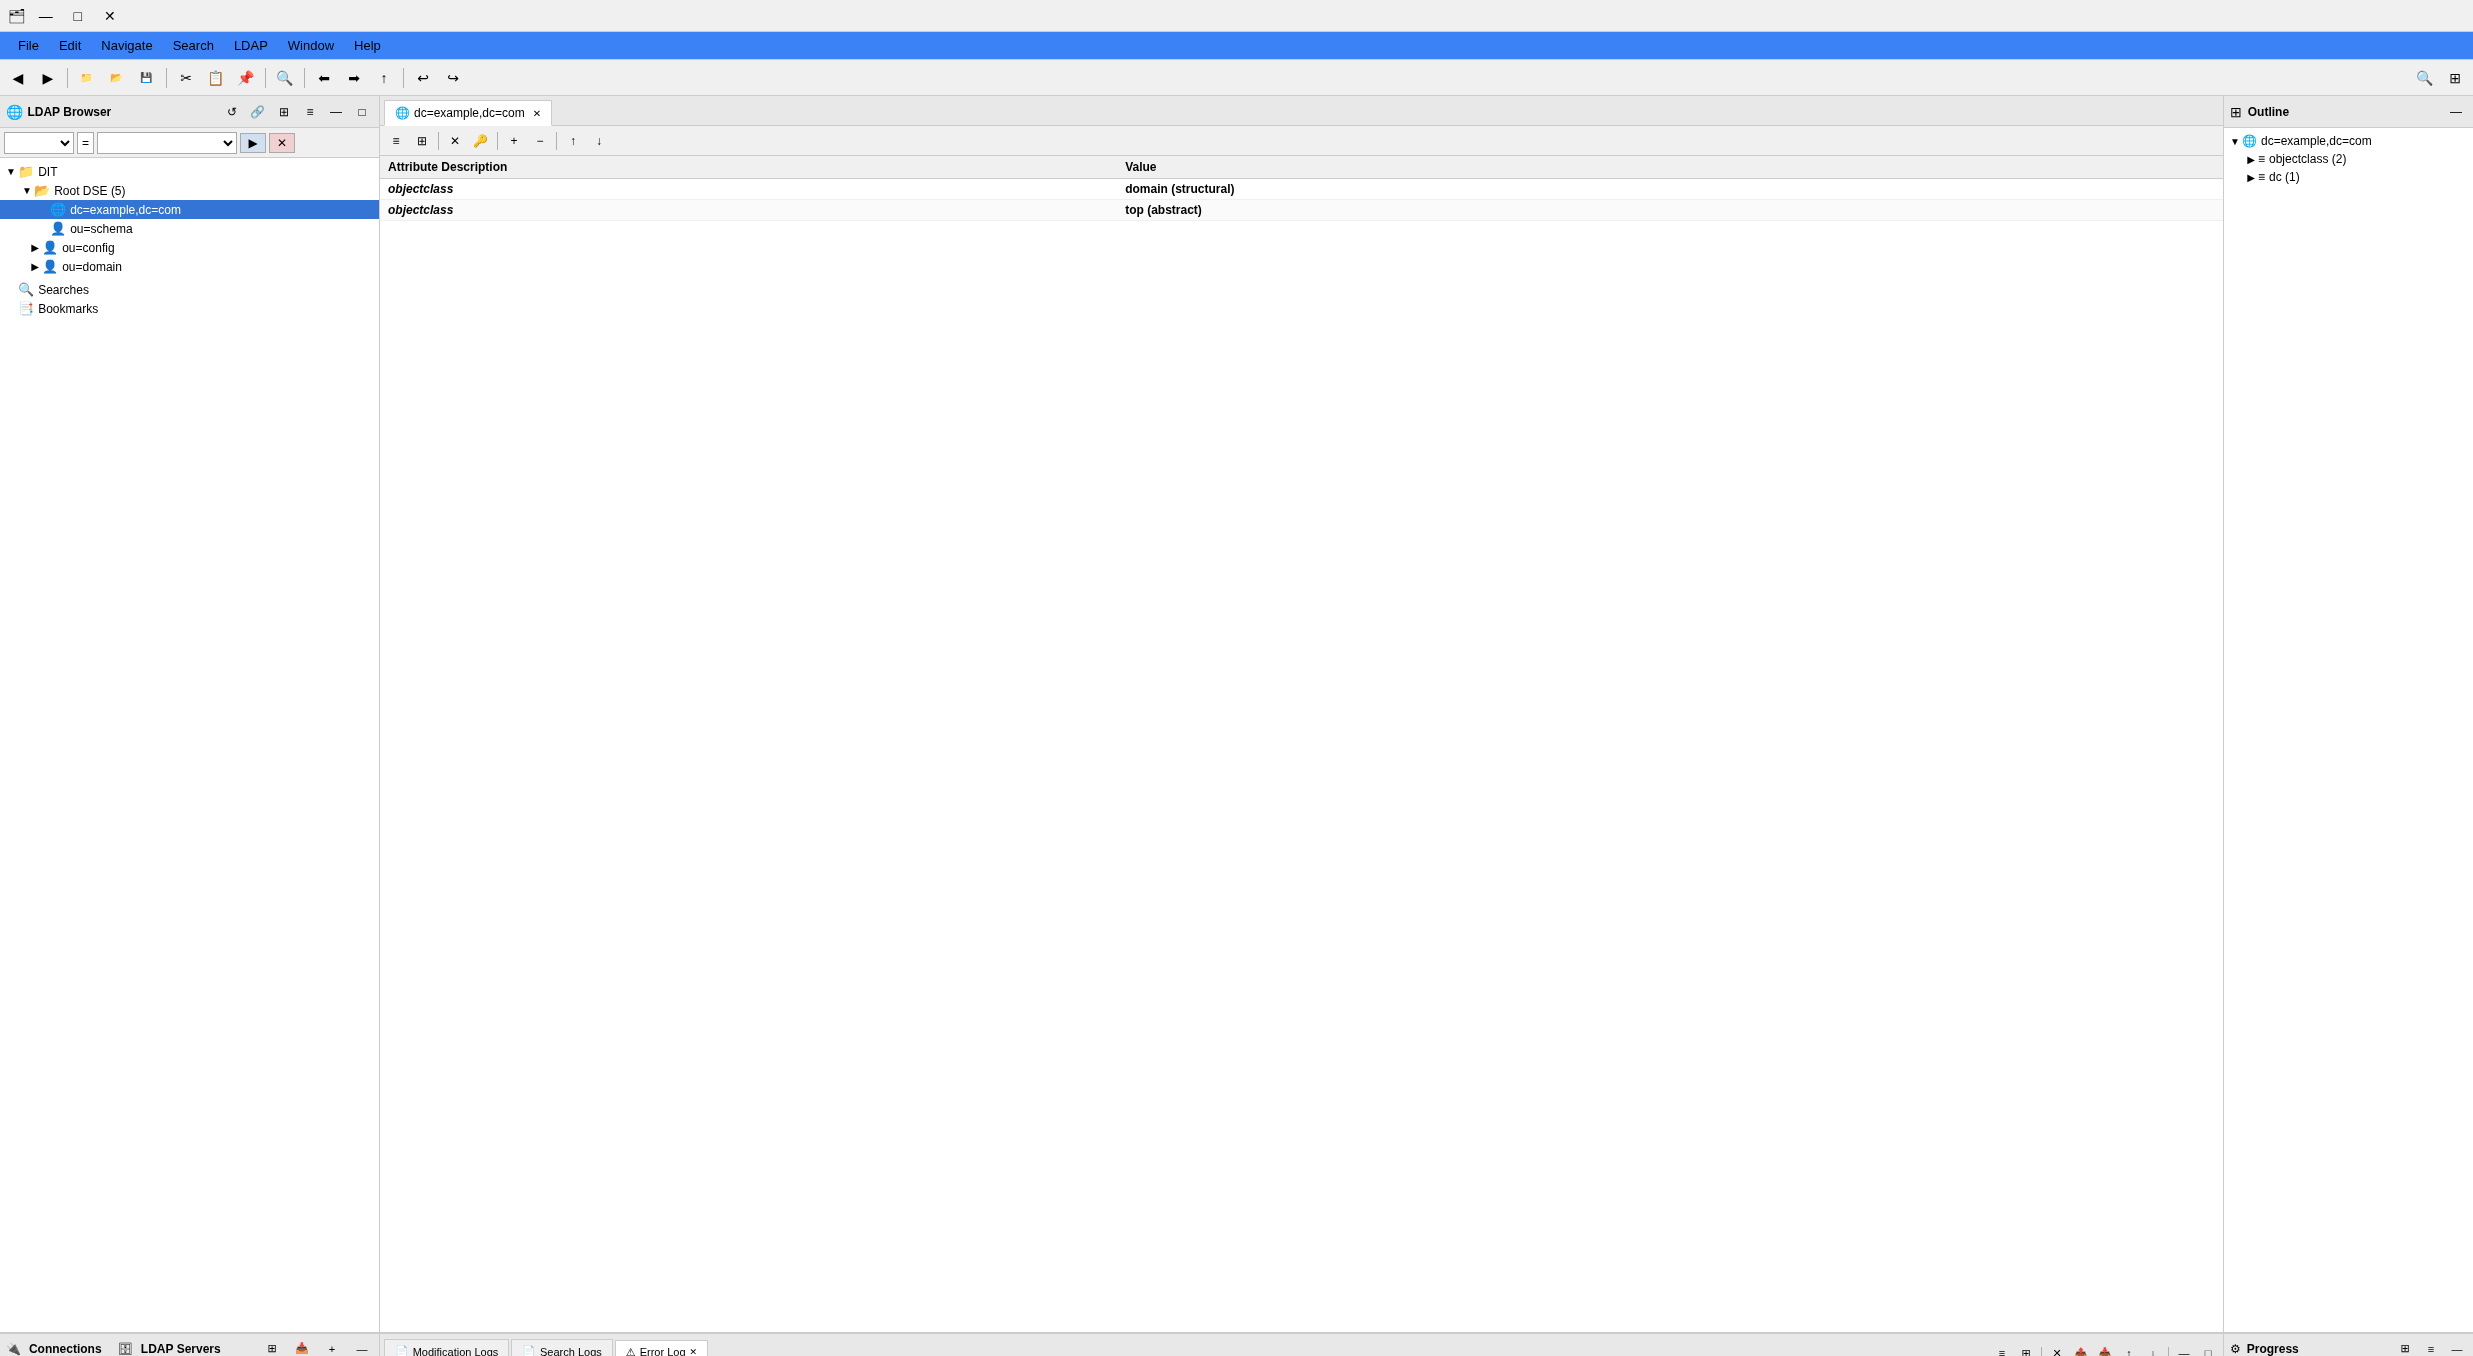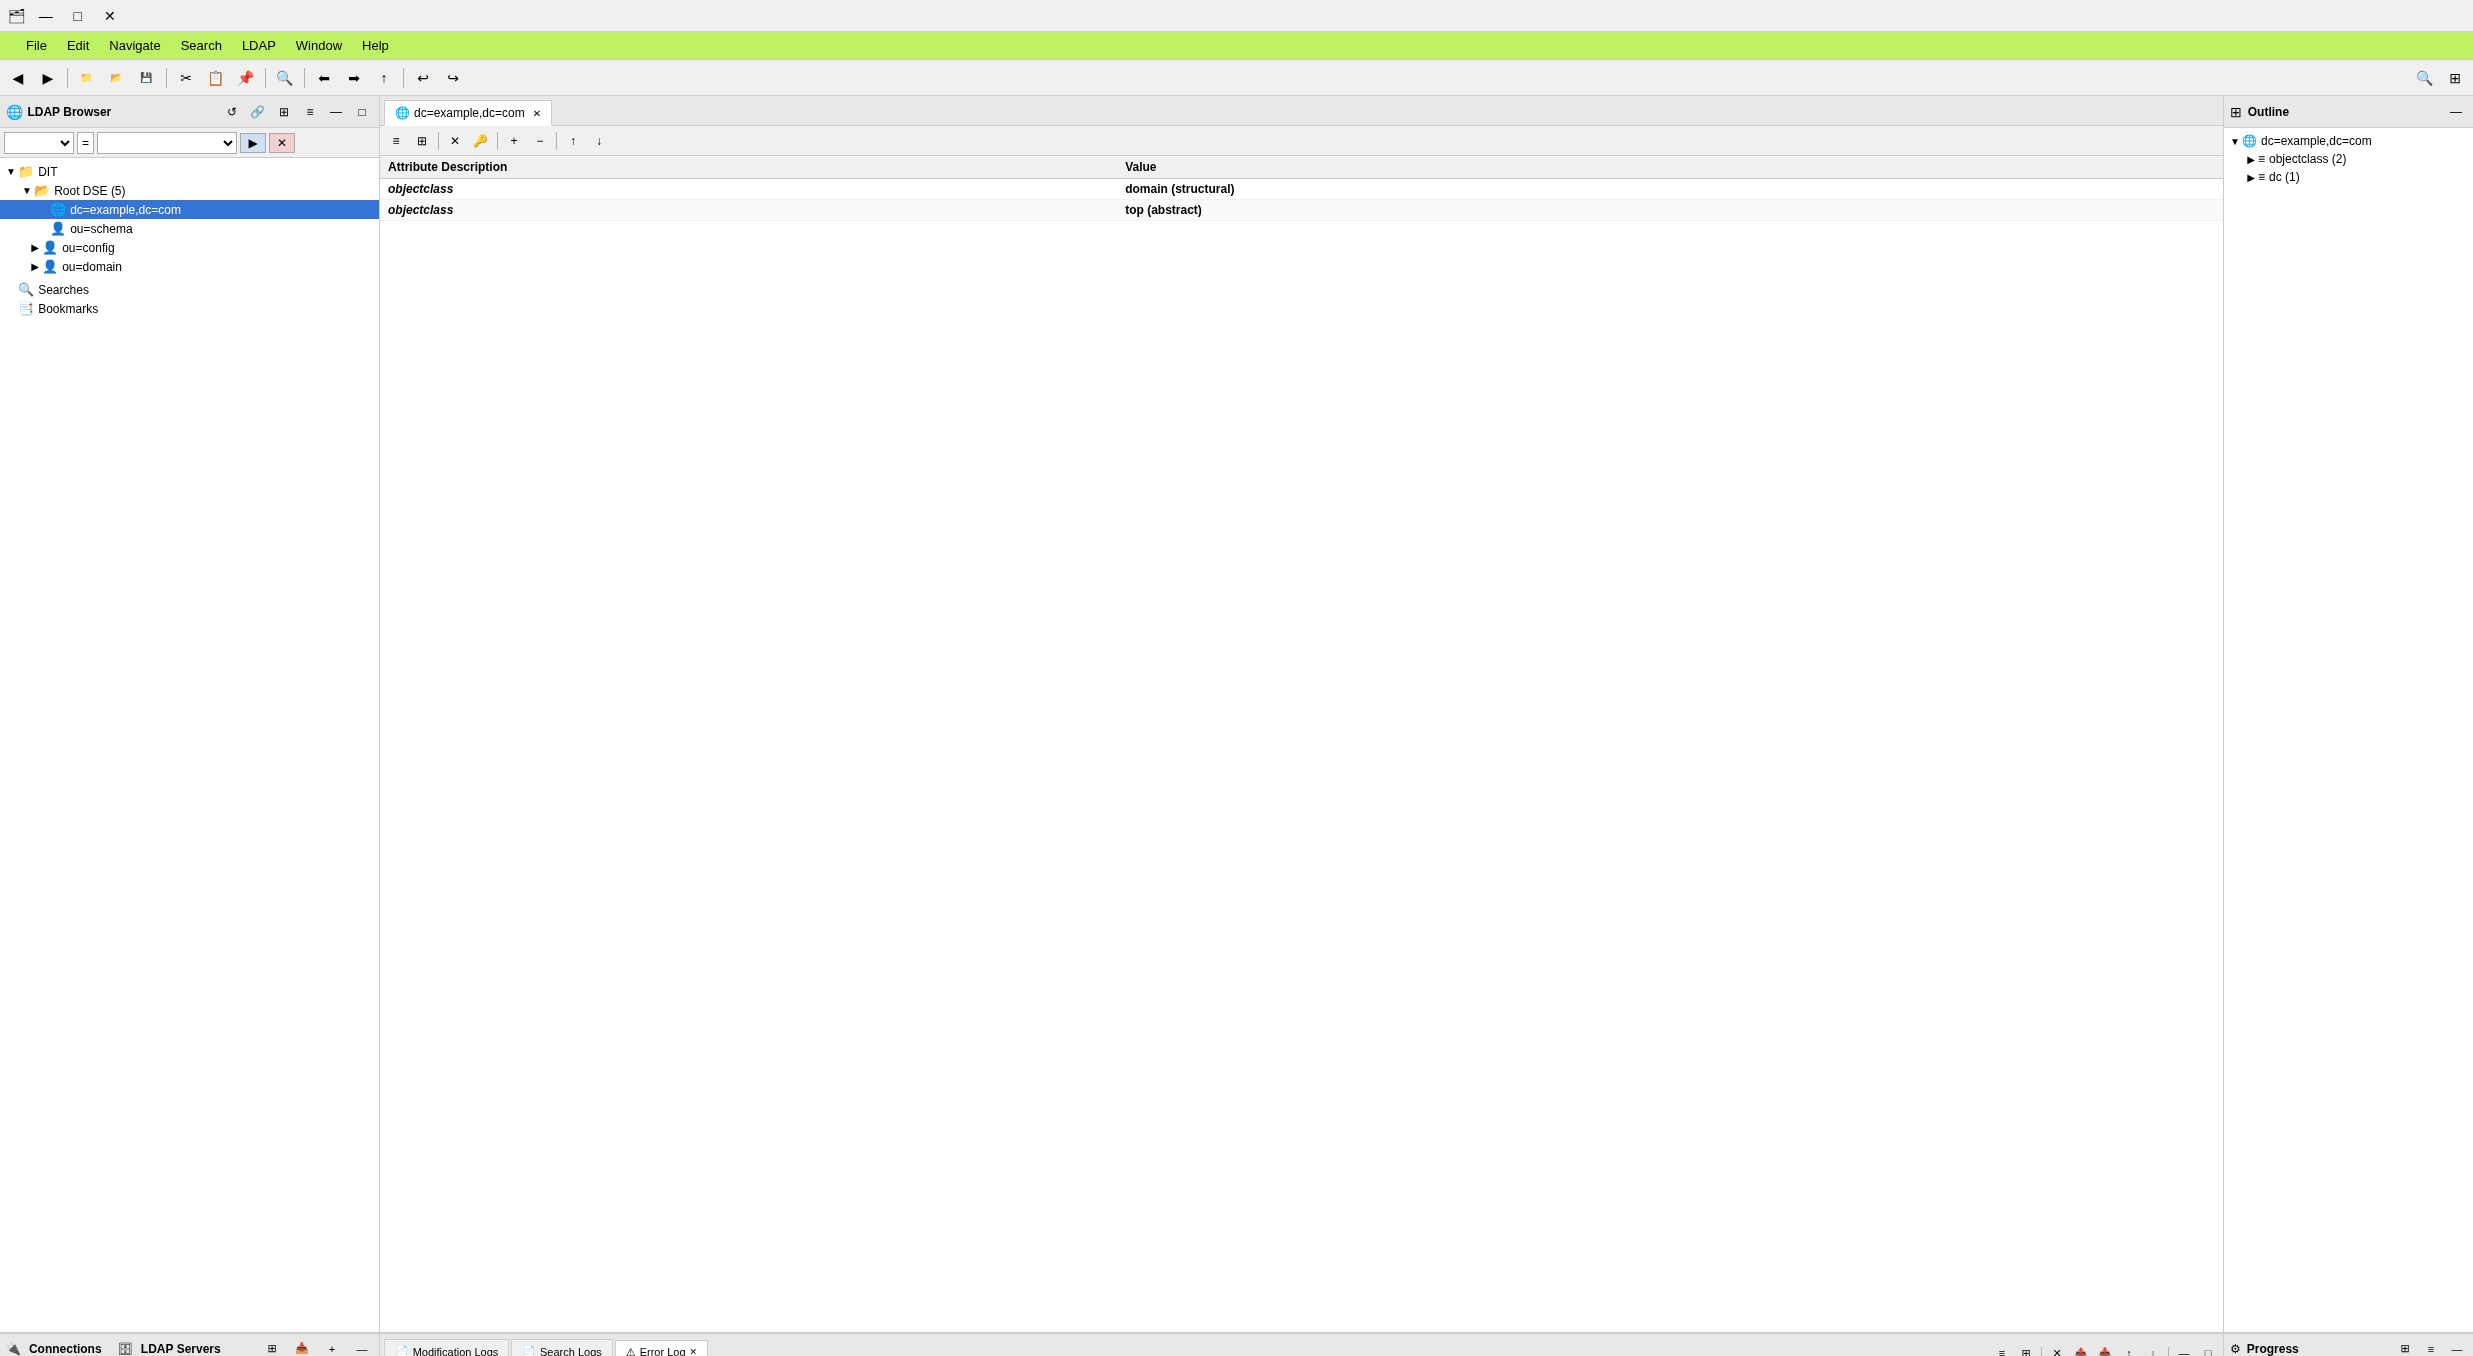--- a/index.html
+++ b/index.html
@@ -15,25 +15,25 @@
       border-bottom: 1px solid #ccc;
       font-size: 13px;
     }
     .title-bar-icon { margin-right: 6px; font-size: 14px; }
     .title-bar-text { flex: 1; }
     .title-bar-controls { display: flex; gap: 4px; }
     .title-bar-btn { width: 28px; height: 22px; border: none; background: transparent; cursor: pointer; font-size: 14px; display: flex; align-items: center; justify-content: center; }
 
     
     .menu-bar {
-      background: #bef264;
+      background: #3b82f6;
       height: 28px;
       display: flex;
       align-items: center;
-      padding: 0 16px;
+      padding: 0 8px;
       border-bottom: 1px solid #ccc;
     }
     .menu-item {
       padding: 4px 10px;
       cursor: pointer;
       font-size: 13px;
     }
 
     
     .toolbar {

